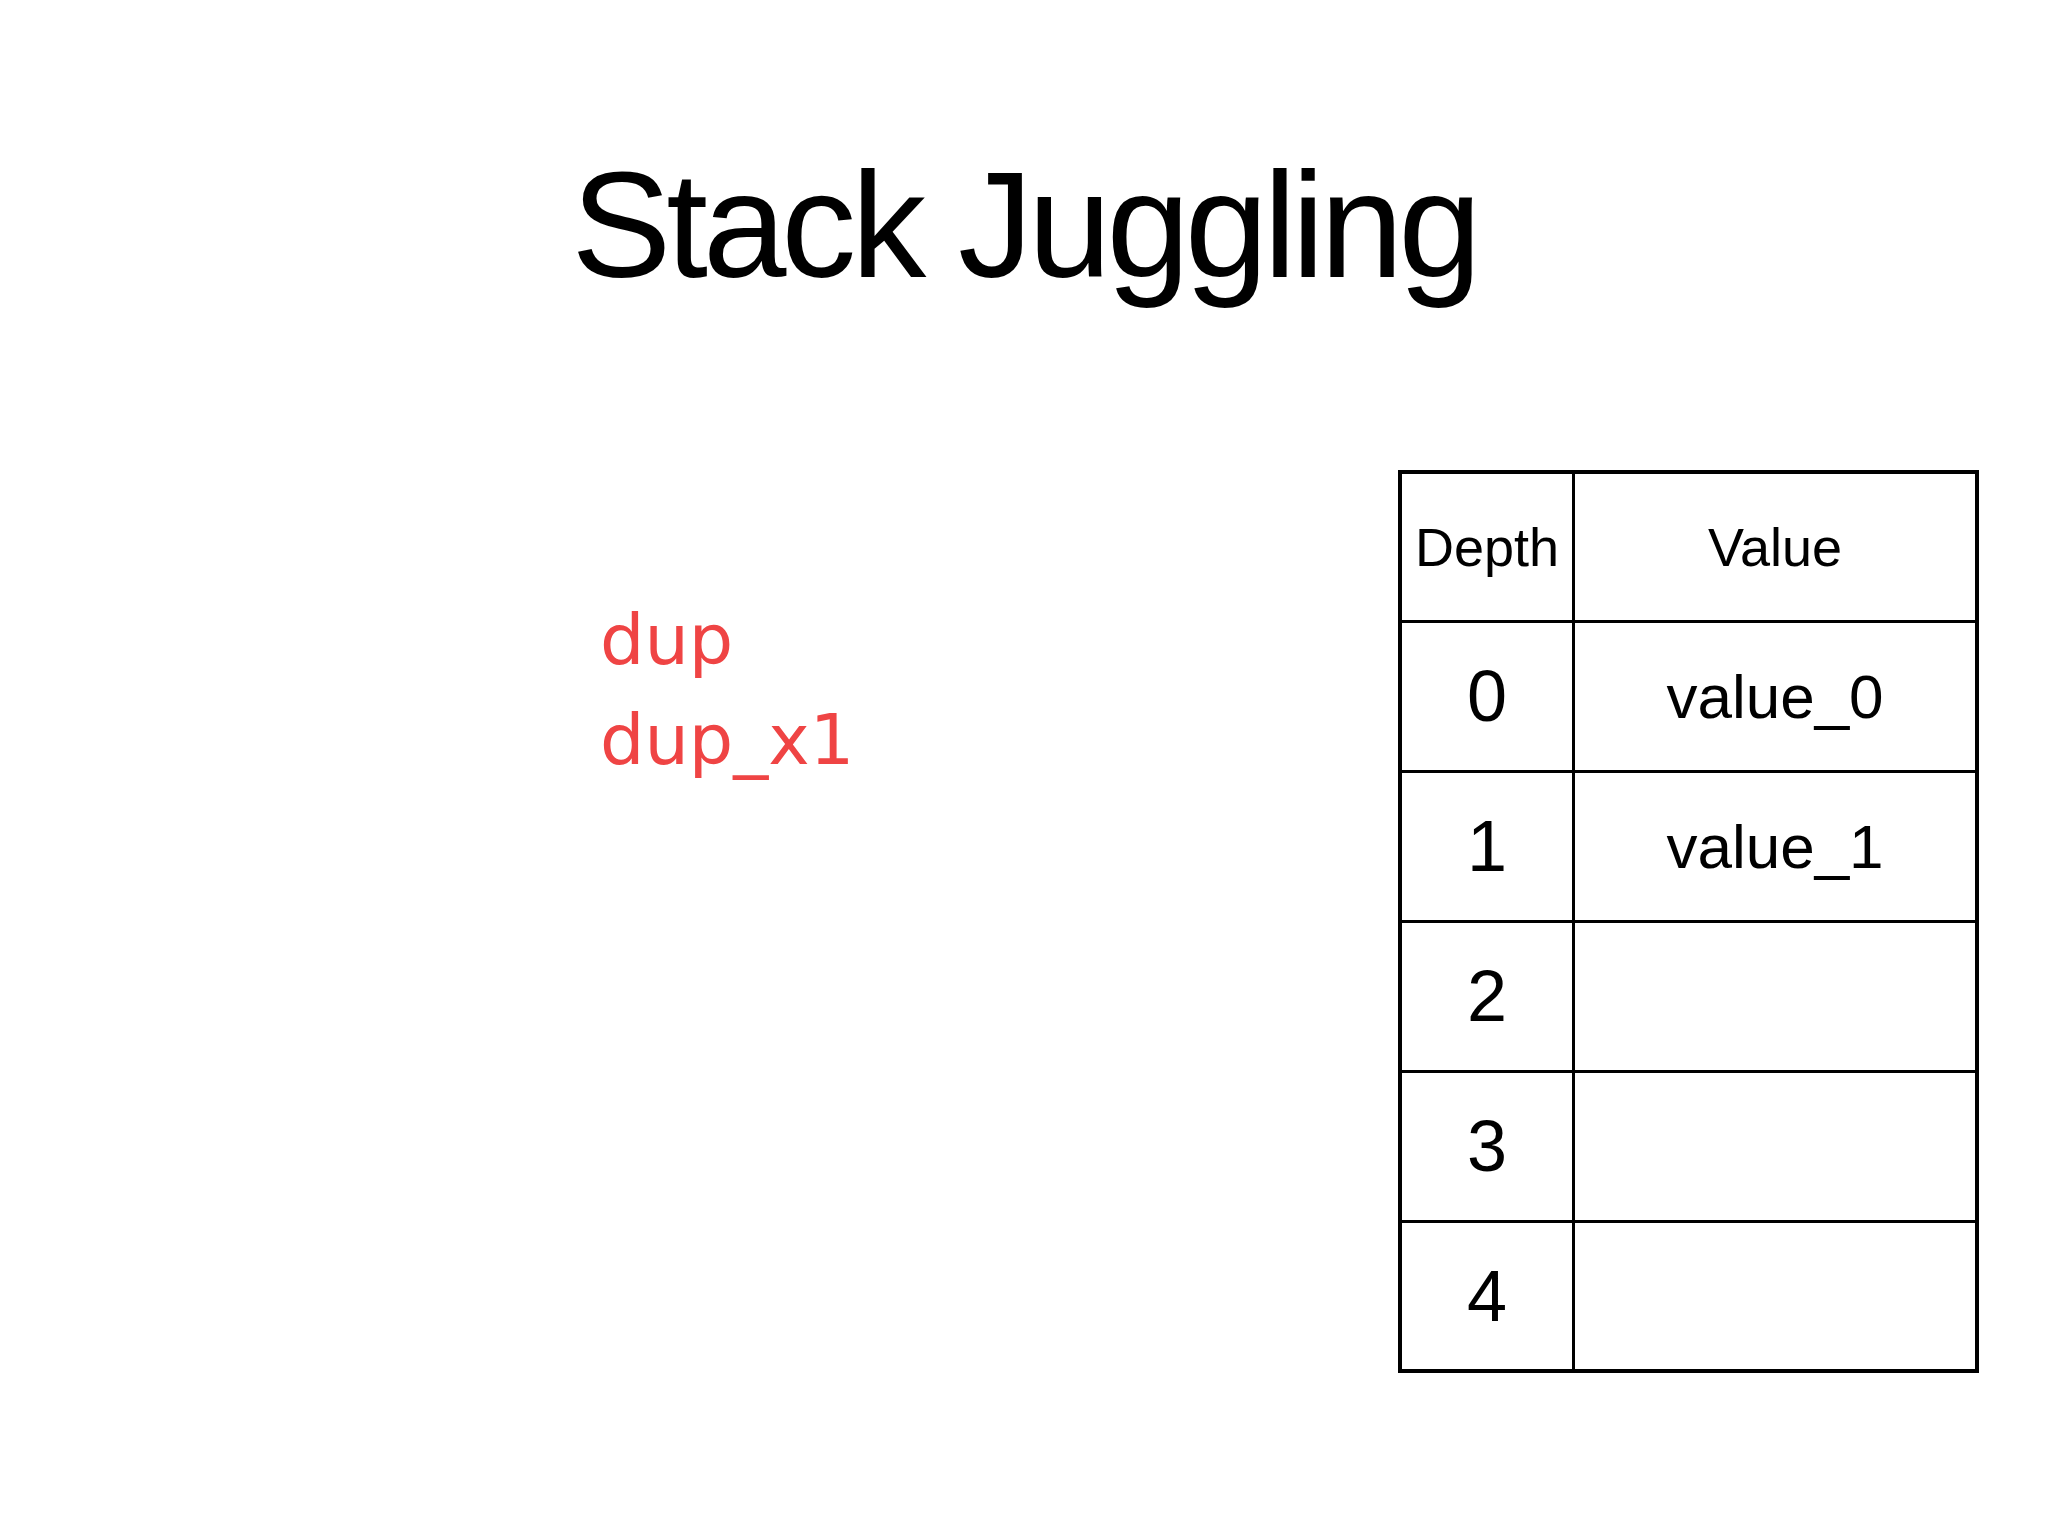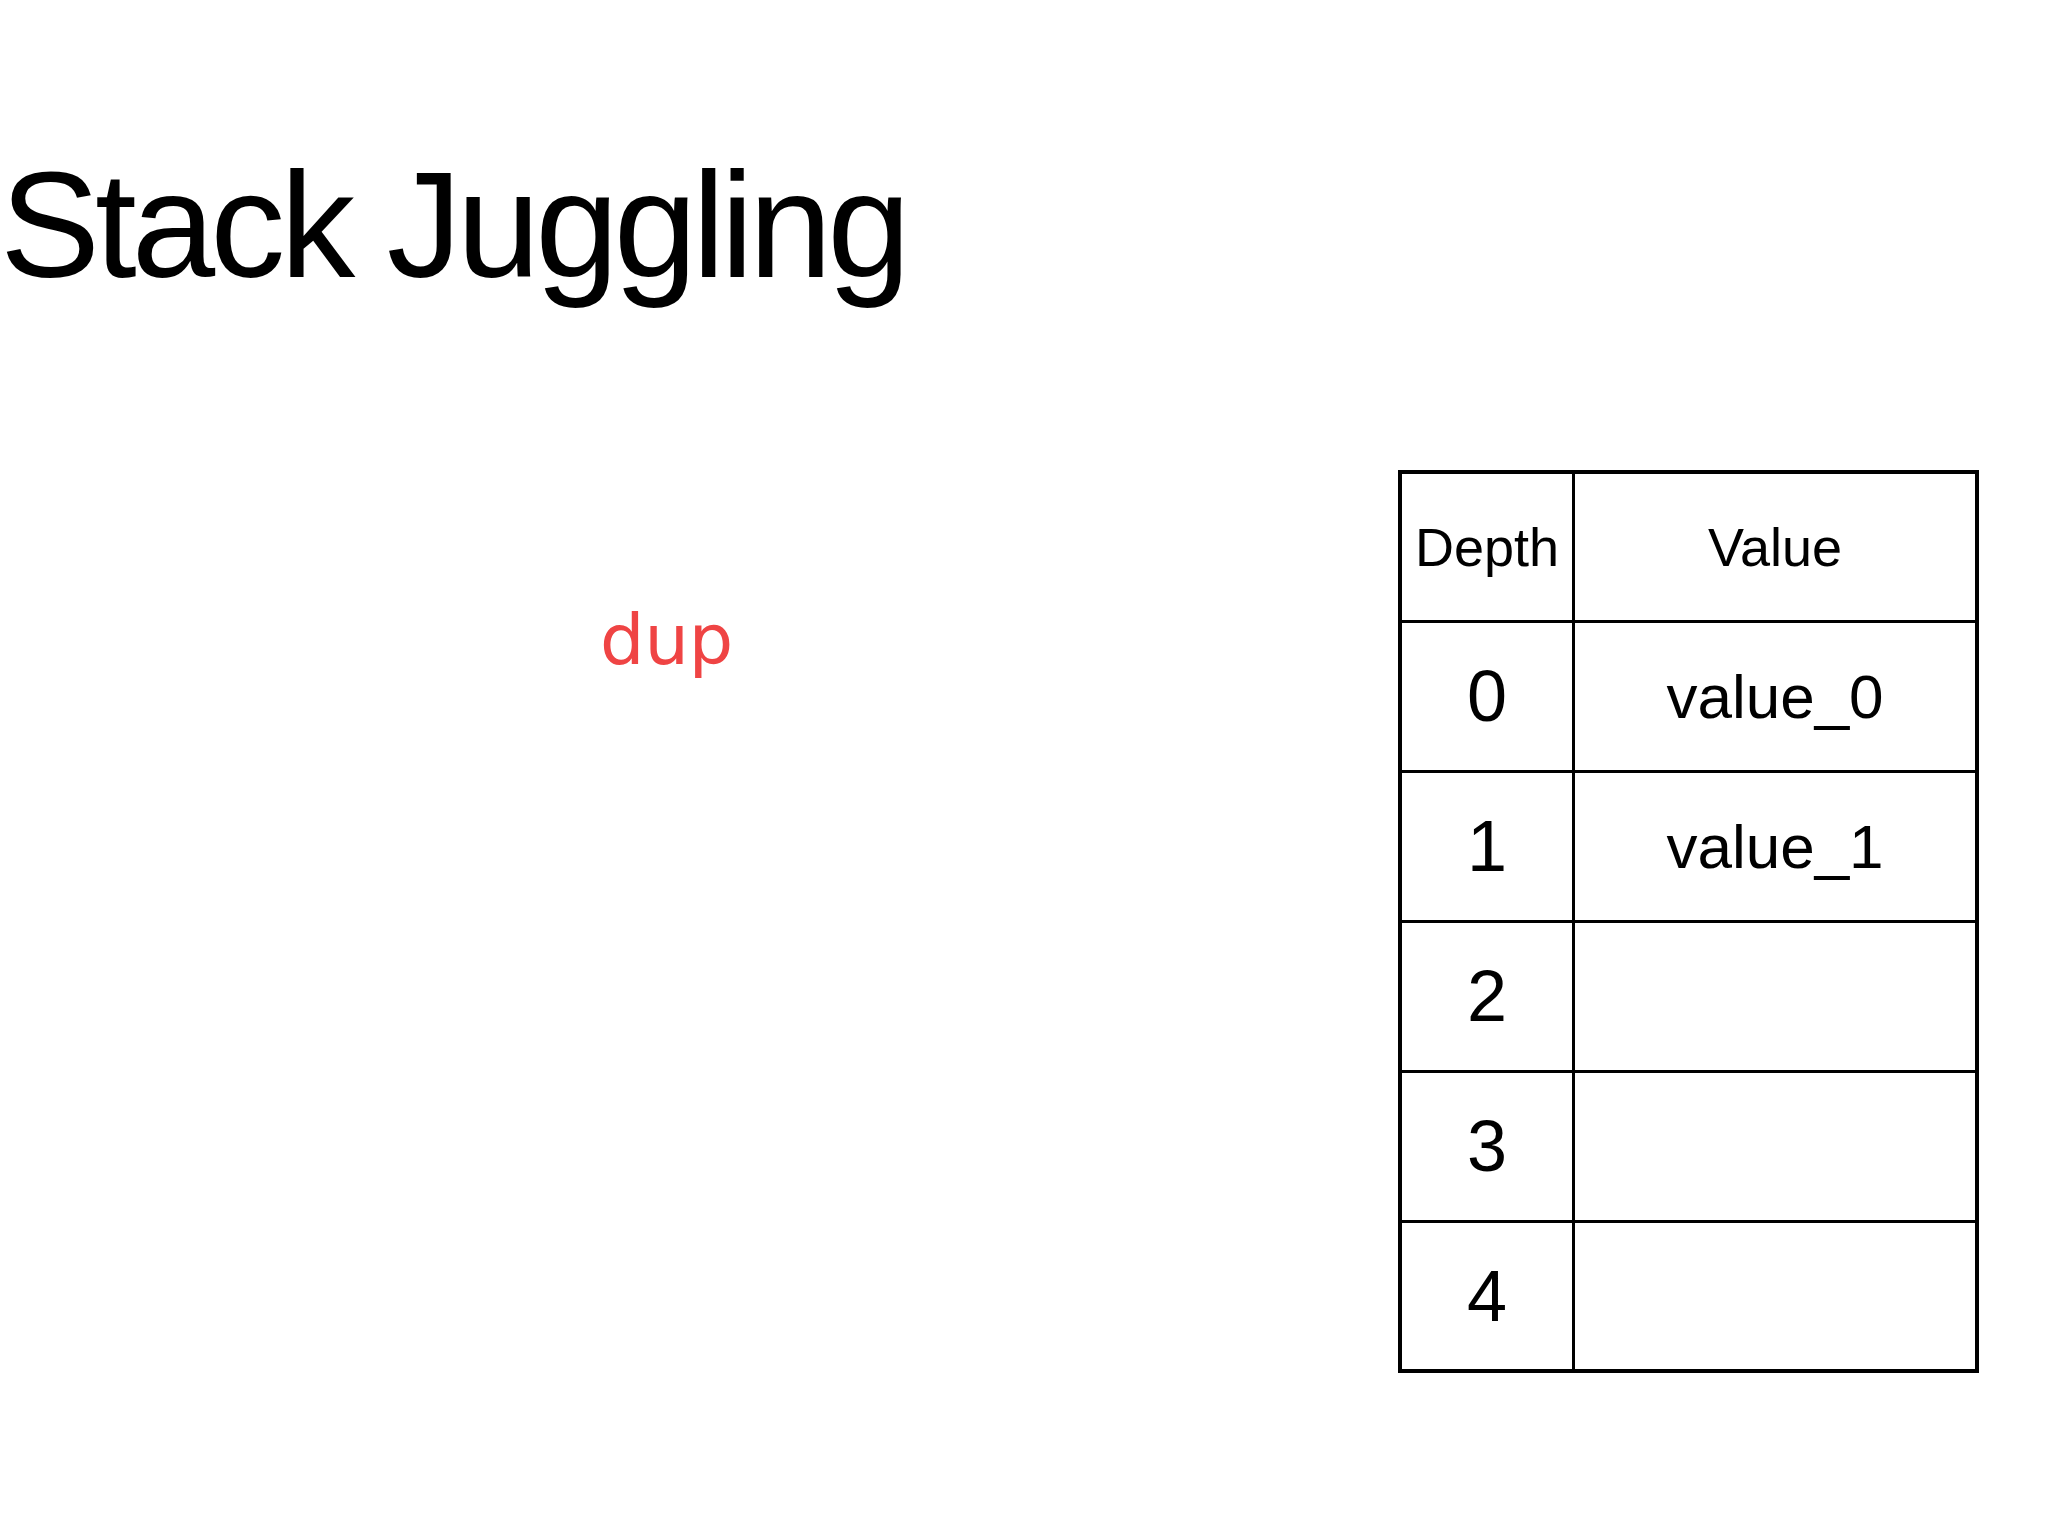--- a/index.html
+++ b/index.html
@@ -17,20 +17,21 @@
     color: #000000;
   }
 
   
   .title {
     position: absolute;
     top: 150px;
     left: 0;
     width: 100%;
     margin: 0;
+    text-align: center;
     font-family: "Liberation Sans", sans-serif;
     font-weight: 400;
     font-size: 150px;
     letter-spacing: -5px;
     line-height: 1.0;
     color: #000000;
     white-space: nowrap;
   }
 
   
@@ -98,20 +99,23 @@
 <body>
 
 <div class="slide">
 
   <h1 class="title">Stack Juggling</h1>
 
   <div class="ops">
     <div class="op">
       <span class="op-text">dup</span>
     </div>
+    <div class="op">
+      <span class="op-text">dup_x1</span>
+    </div>
   </div>
 
   <table class="stack-table">
     <thead>
       <tr>
         <th class="col-depth">Depth</th>
         <th class="col-value">Value</th>
       </tr>
     </thead>
     <tbody>

